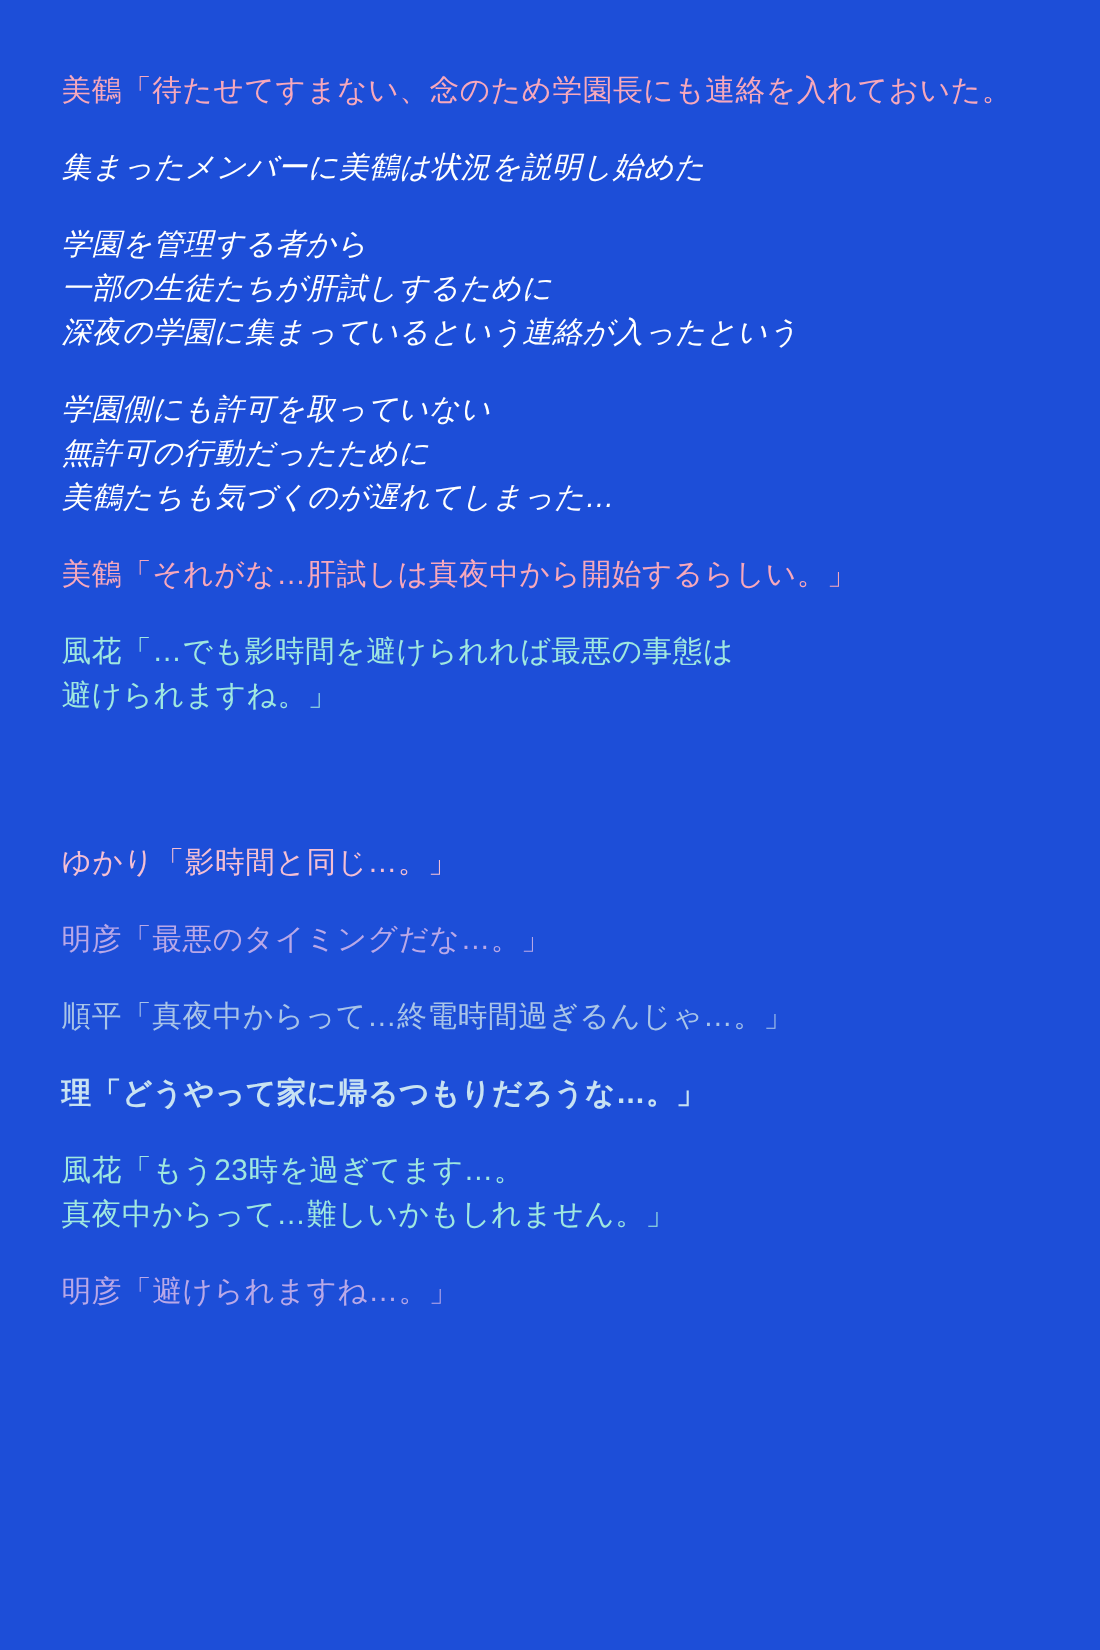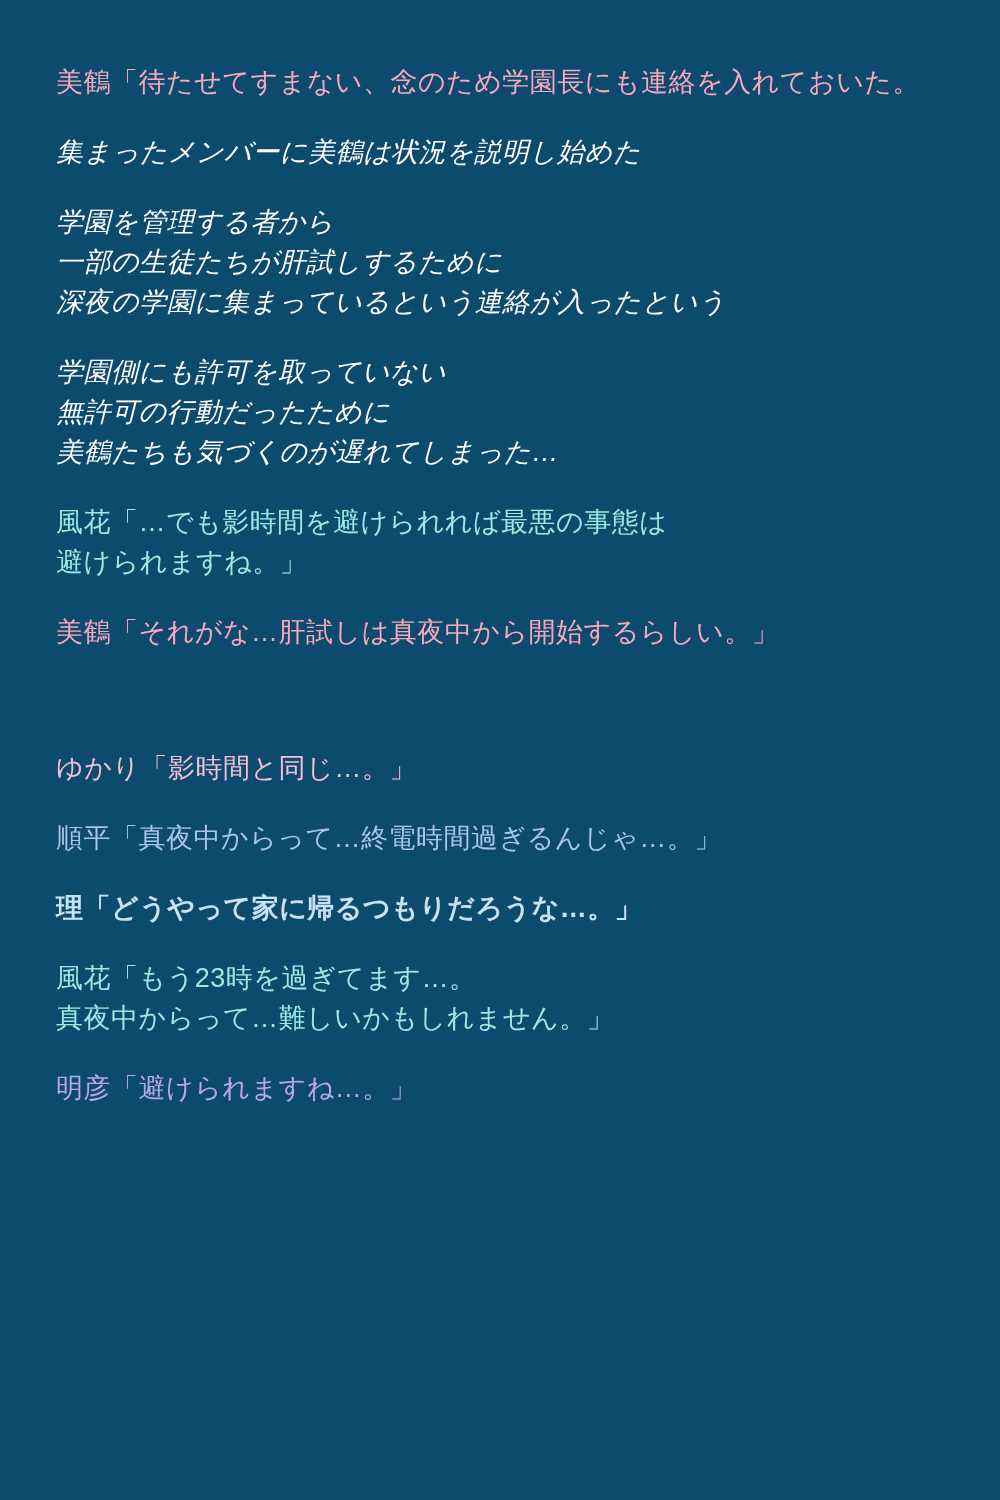--- a/index.html
+++ b/index.html
@@ -10,37 +10,37 @@
   body {
     width: 1000px;
     height: 1500px;
     overflow: hidden;
     font-family: "Liberation Sans", "DejaVu Sans", sans-serif;
   }
   .page {
     position: relative;
     width: 1000px;
     height: 1500px;
-    background: #0c4a6e;
+    background: #1d4ed8;
     box-sizing: border-box;
     padding: 62px 40px 0 56px;
   }
   .block {
     margin: 0 0 30px 0;
   }
   .line {
     font-size: 27px;
     line-height: 40px;
     white-space: pre;
     letter-spacing: 0.5px;
   }
   .c-mitsuru  { color: #f7a8bc; }
   .c-narr     { color: #ffffff; font-style: italic; }
   .c-fuuka    { color: #9fe8e0; }
-  .c-yukari   { color: #f4bfd4; }
+  .c-yukari   { color: #f4bfd4; margin-top: 16px; }
   .c-akihiko  { color: #b9a8e8; }
   .c-junpei   { color: #a8c4e8; }
   .c-aigis    { color: #c8e2f2; font-weight: bold; }
   .spacer-big { height: 66px; }
 </style>
 </head>
 <body>
 
 <div class="page">
 
@@ -58,34 +58,37 @@
     <div class="line c-narr">深夜の学園に集まっているという連絡が入ったという</div>
   </div>
 
   <div class="block">
     <div class="line c-narr">学園側にも許可を取っていない</div>
     <div class="line c-narr">無許可の行動だったために</div>
     <div class="line c-narr">美鶴たちも気づくのが遅れてしまった…</div>
   </div>
 
   <div class="block">
-    <div class="line c-fuuka">風花「…でも影時間を避けられれば最悪の事態は</div>
-    <div class="line c-fuuka">避けられますね。」</div>
+    <div class="line c-mitsuru">美鶴「それがな…肝試しは真夜中から開始するらしい。」</div>
   </div>
 
   <div class="block">
-    <div class="line c-mitsuru">美鶴「それがな…肝試しは真夜中から開始するらしい。」</div>
+    <div class="line c-fuuka">風花「…でも影時間を避けられれば最悪の事態は</div>
+    <div class="line c-fuuka">避けられますね。」</div>
   </div>
 
   <div class="spacer-big"></div>
 
   <div class="block">
     <div class="line c-yukari">ゆかり「影時間と同じ…。」</div>
   </div>
 
+  <div class="block">
+    <div class="line c-akihiko">明彦「最悪のタイミングだな…。」</div>
+  </div>
 
   <div class="block">
     <div class="line c-junpei">順平「真夜中からって…終電時間過ぎるんじゃ…。」</div>
   </div>
 
   <div class="block">
     <div class="line c-aigis">理「どうやって家に帰るつもりだろうな…。」</div>
   </div>
 
 

